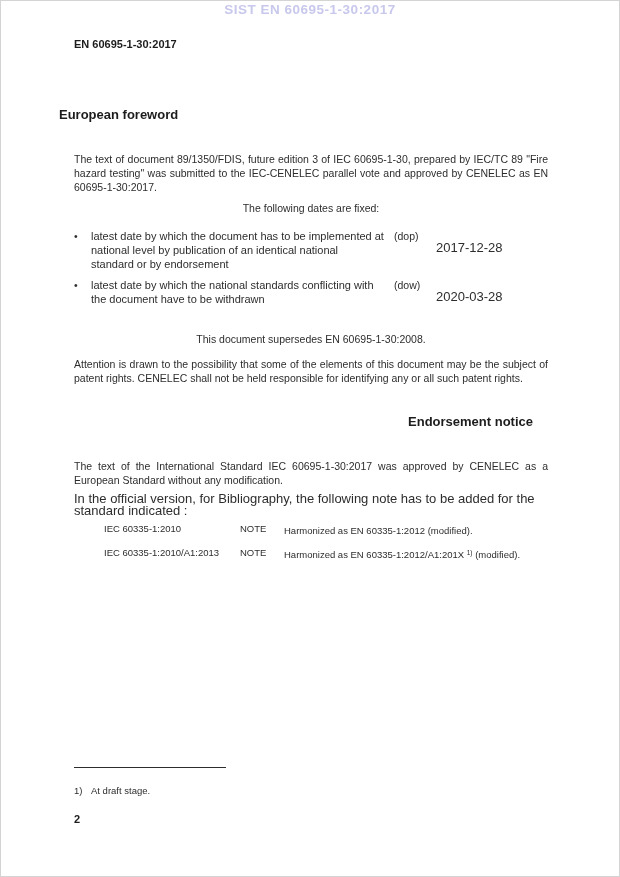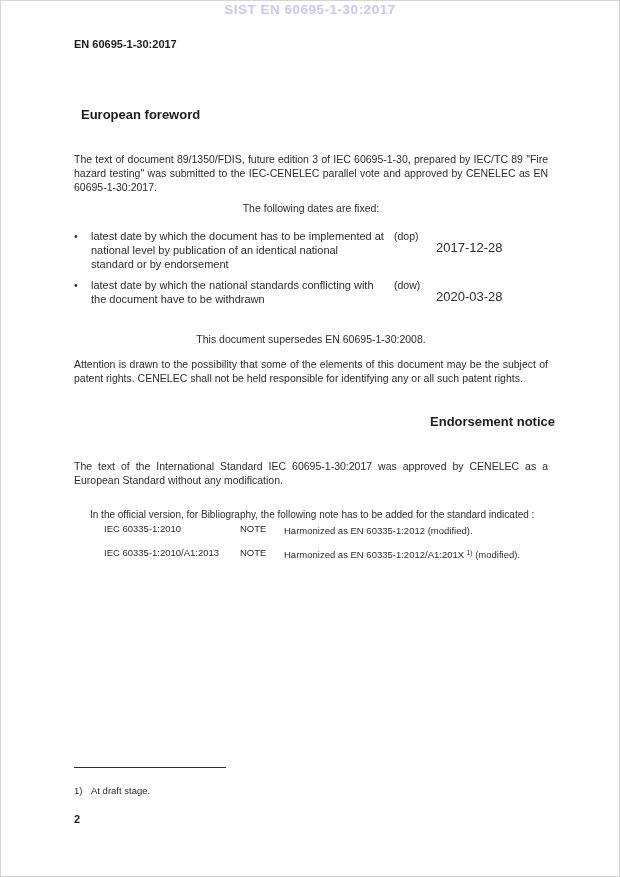--- a/index.html
+++ b/index.html
@@ -21,36 +21,36 @@
     text-align: center;
     font-size: 13.5px; font-weight: bold;
     color: #c8c8ec;
     letter-spacing: 0.5px;
   }
   .docref {
     top: 37px; left: 73px;
     font-size: 11px; font-weight: bold; color: #1c1c1c;
   }
   .section-title {
-    left: 80px; width: 474px;
+    left: 58px; width: 474px;
     font-size: 13px; font-weight: bold; color: #1c1c1c;
     margin: 0;
   }
   .centered { text-align: right; }
   .body {
     left: 73px; width: 474px;
     font-size: 10.5px; line-height: 14px;
     margin: 0;
     text-align: center;
   }
   .just { text-align: justify; }
   .small {
     left: 73px; width: 474px;
-    font-size: 10px; line-height: 12px;
-    margin: 16px;
+    font-size: 13px; line-height: 12px;
+    margin: 0;
   }
   .bullet-row { left: 73px; width: 474px; height: 46px; }
   .bullet-glyph { position: absolute; left: 0; top: 0; font-size: 10.5px; line-height: 14px; }
   .bullet-text {
     position: absolute; left: 17px; top: 0; width: 315px;
     font-size: 11px; line-height: 14px;
     white-space: pre-line;
   }
   .bullet-abbr { position: absolute; left: 320px; top: 0; font-size: 10.5px; line-height: 14px; }
   .bullet-date { position: absolute; left: 362px; top: 12px; font-size: 13px; line-height: 14px; }

